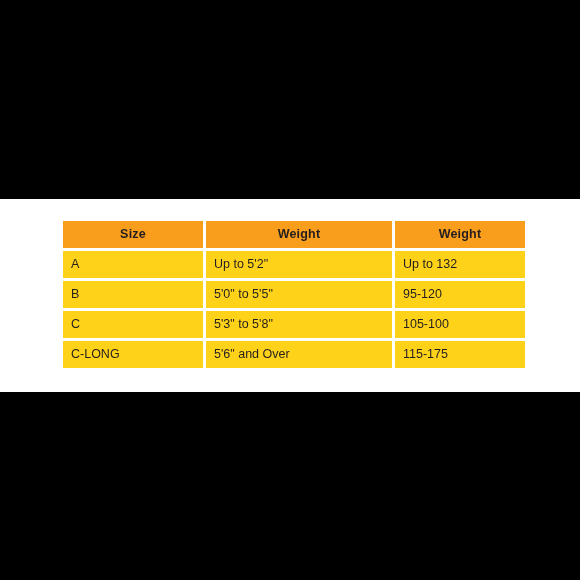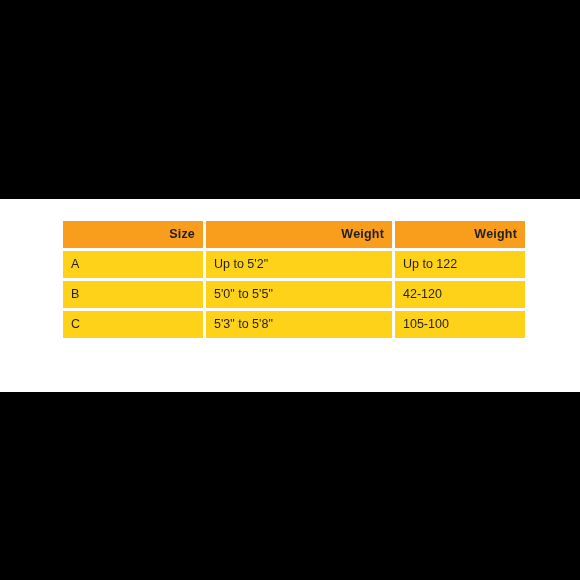--- a/index.html
+++ b/index.html
@@ -59,21 +59,21 @@
     font-size: 12.5px;
     line-height: 27px;
     color: #231f20;
     white-space: nowrap;
     overflow: hidden;
   }
 
   #size-table th {
     background: #f99d1c;
     font-weight: bold;
-    text-align: right;
+    text-align: center;
     letter-spacing: 0.2px;
   }
 
   #size-table td {
     background: #ffd21a;
     font-weight: normal;
     text-align: left;
   }
 
   col.col-size   { width: 140px; }
@@ -99,31 +99,36 @@
         <tr>
           <th>Size</th>
           <th>Weight</th>
           <th>Weight</th>
         </tr>
       </thead>
       <tbody>
         <tr>
           <td>A</td>
           <td>Up to 5'2"</td>
-          <td>Up to 122</td>
+          <td>Up to 132</td>
         </tr>
         <tr>
           <td>B</td>
           <td>5'0" to 5'5"</td>
-          <td>42-120</td>
+          <td>95-120</td>
         </tr>
         <tr>
           <td>C</td>
           <td>5'3" to 5'8"</td>
           <td>105-100</td>
+        </tr>
+        <tr>
+          <td>C-LONG</td>
+          <td>5'6" and Over</td>
+          <td>115-175</td>
         </tr>
       </tbody>
     </table>
 
   </div>
 
   <div class="letterbox" id="letterbox-bottom"></div>
 
 </div>
 

